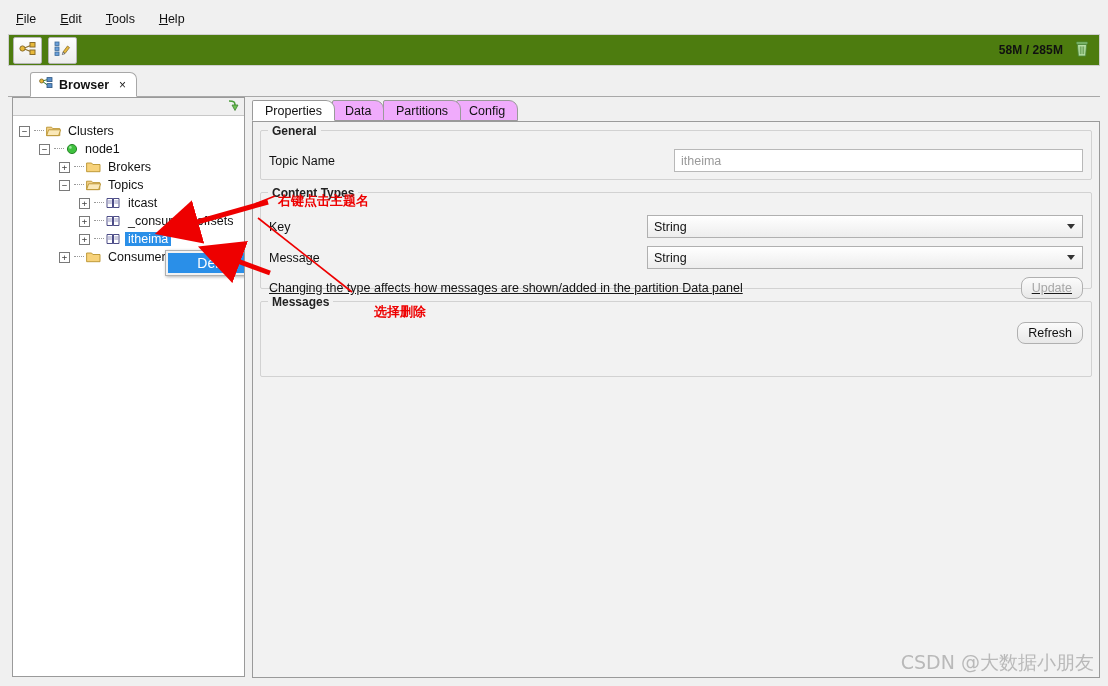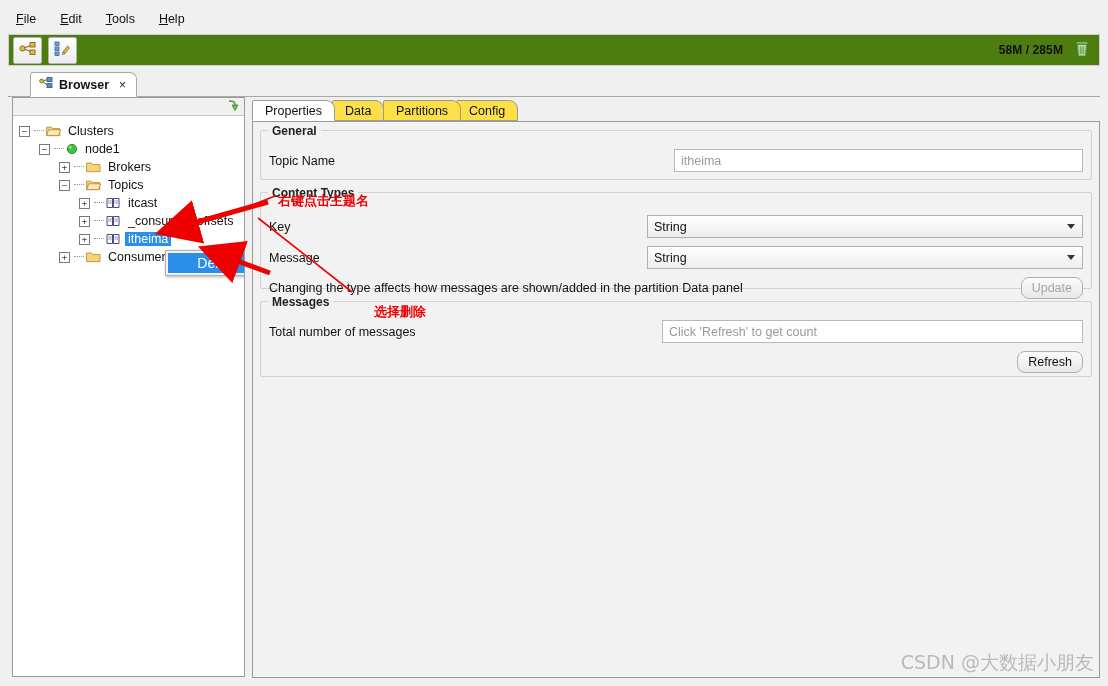--- a/index.html
+++ b/index.html
@@ -209,21 +209,21 @@
     border-bottom: 1px solid #9a9a9a;
   }
   .itab {
     position: absolute;
     top: 0; height: 21px;
     padding: 0 12px;
     display: flex;
     align-items: center;
     font-size: 12.5px;
     color: #111;
-    background: #fde047;
+    background: #f0abfc;
     border: 1px solid #9a9a9a;
     border-radius: 2px 9px 0 0;
     box-sizing: border-box;
     cursor: default;
     white-space: nowrap;
   }
   .itab.active {
     background: #ffffff;
     border-bottom: 1px solid #ffffff;
     z-index: 3;
@@ -317,20 +317,21 @@
     cursor: pointer;
     box-sizing: border-box;
   }
   .btn.disabled { color: #a6a6a6; cursor: default; }
 
   .hint-row {
     display: flex;
     align-items: center;
     justify-content: space-between;
     margin-top: 2px;
+    text-decoration: underline;
   }
   .hint-text { font-size: 12.5px; color: #111; }
 
   
   .anno-layer {
     position: absolute;
     left: 0; top: 0;
     width: 1108px; height: 686px;
     pointer-events: none;
     z-index: 60;
@@ -589,25 +590,20 @@
         </div>
 
         <div class="hint-row">
           <div class="hint-text">Changing the type affects how messages are shown/added in the partition Data panel</div>
           <div class="btn disabled">Update</div>
         </div>
       </div>
 
       <div class="group" style="height:76px; padding-top:14px;">
         <div class="gtitle">Messages</div>
-        <div class="row" style="margin-top:4px;">
-          <div class="flabel">Total number of messages</div>
-          <div style="flex:1;"></div>
-          <div class="txtfield" style="width:421px;">Click 'Refresh' to get count</div>
-        </div>
         <div style="display:flex; justify-content:flex-end; margin-top:6px;">
           <div class="btn">Refresh</div>
         </div>
       </div>
 
     </div>
   </div>
 
   <div class="anno-layer">
     <svg width="1108" height="686" style="position:absolute;left:0;top:0;">

